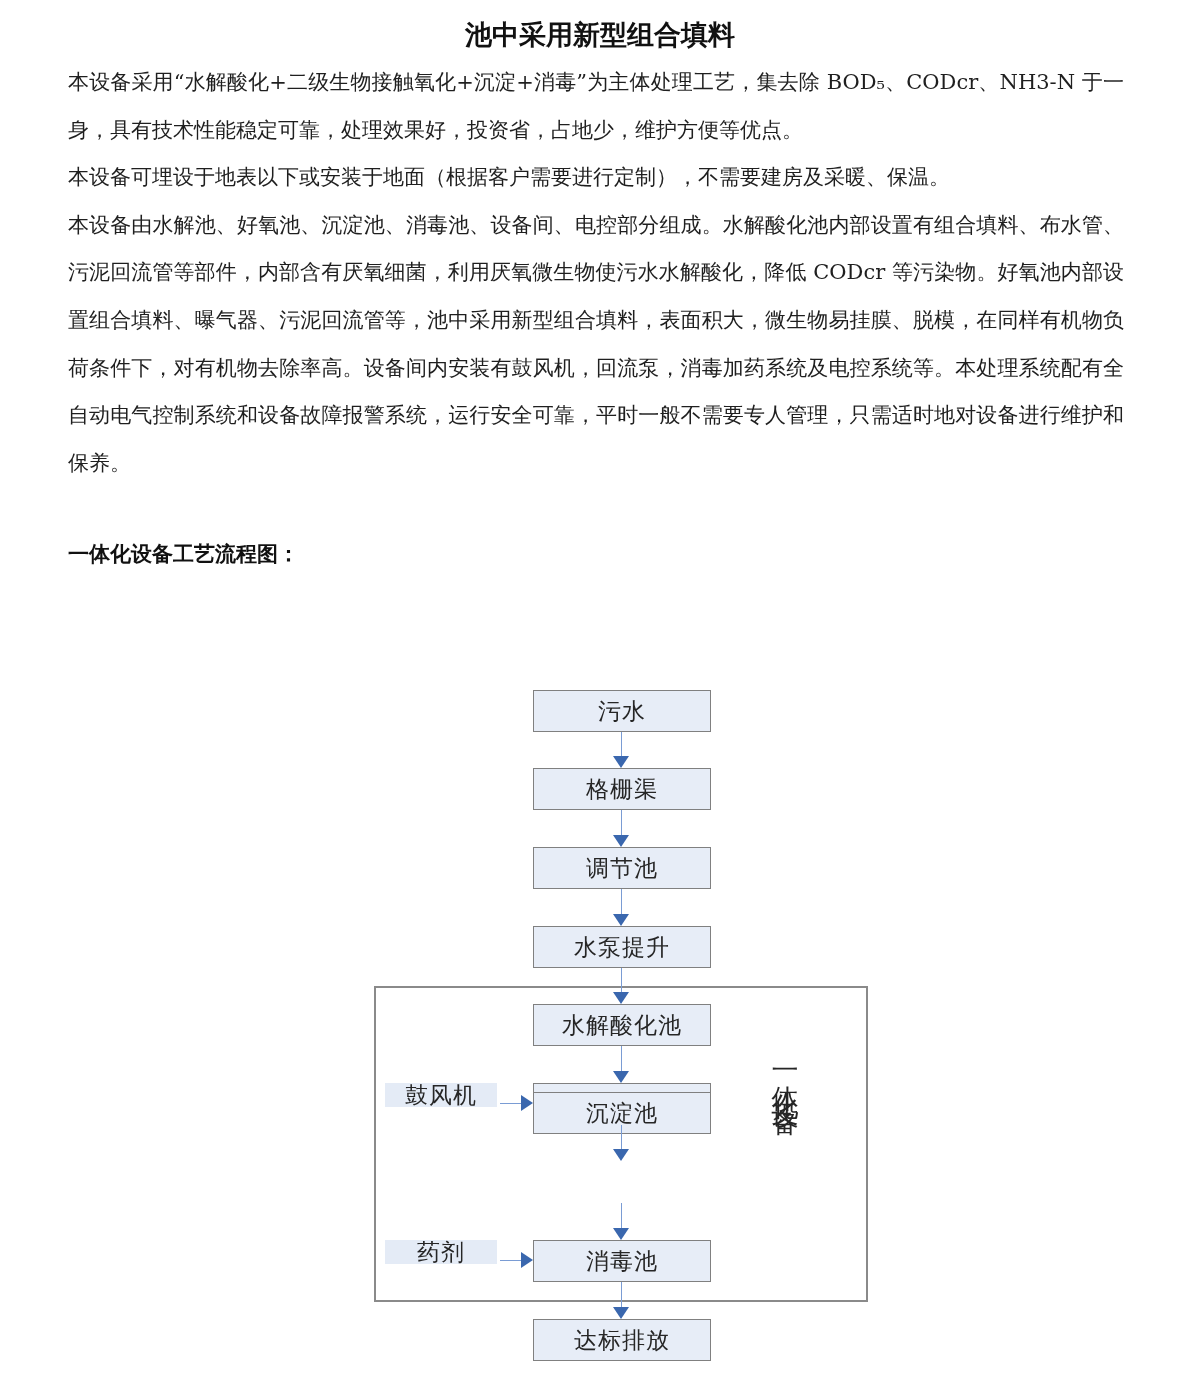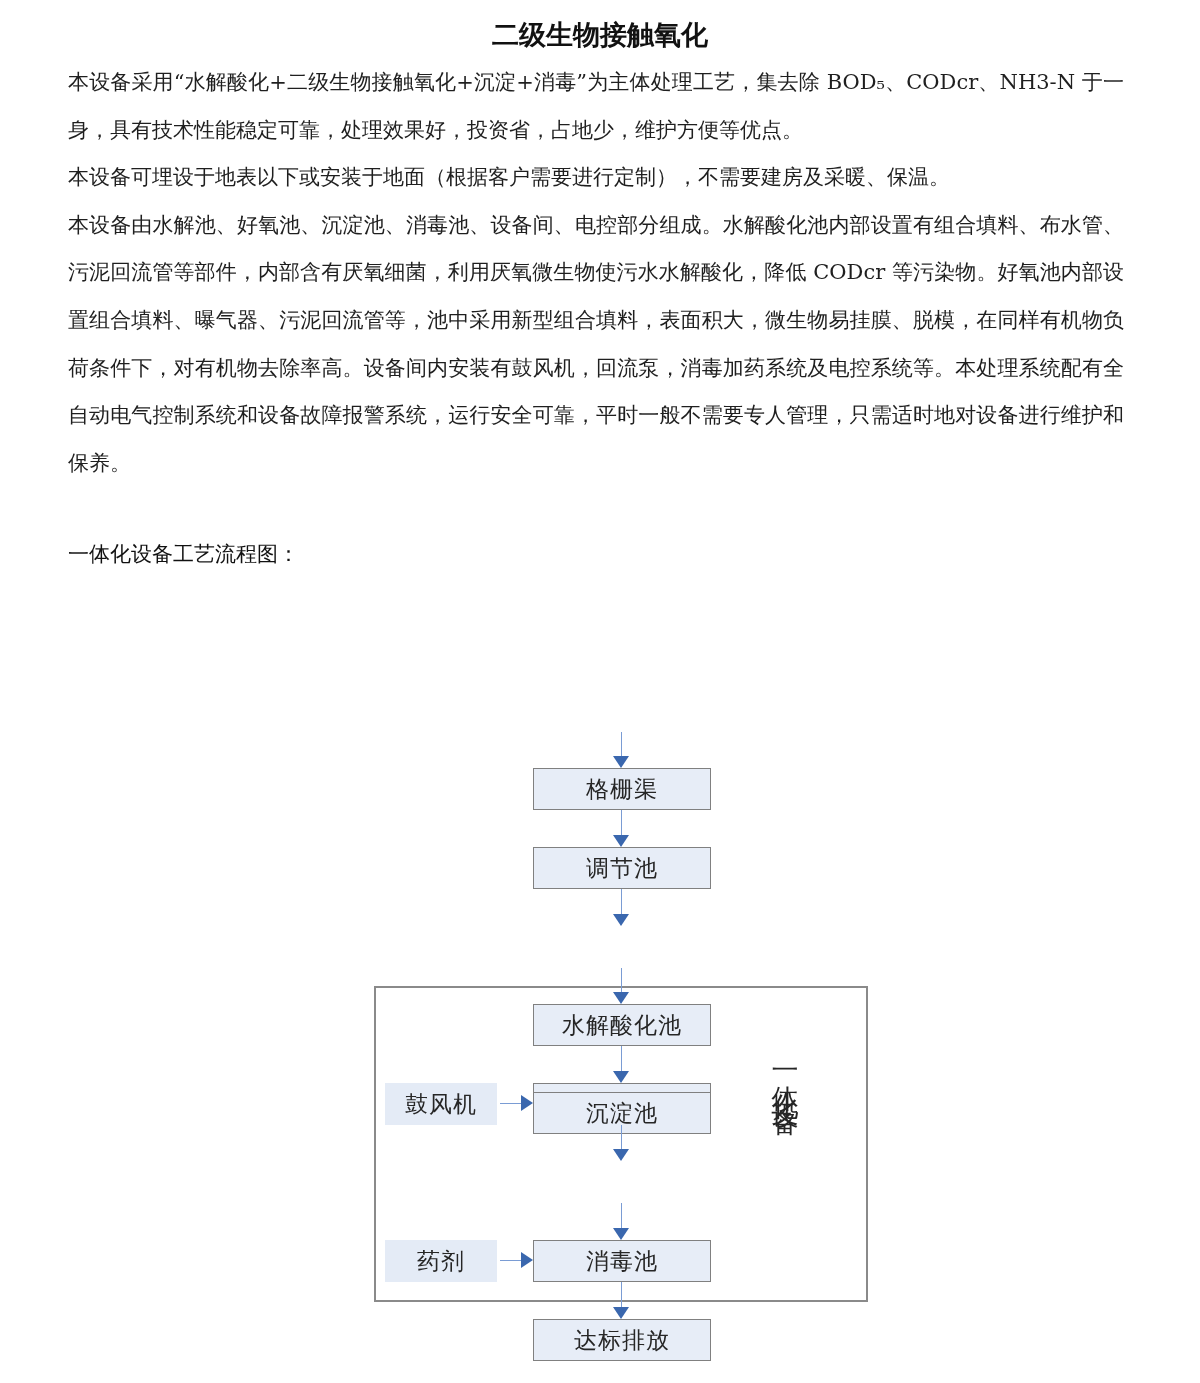--- a/index.html
+++ b/index.html
@@ -39,21 +39,21 @@
   .paras{
     margin:6px 76px 0 68px;
     font-size:21px;
     line-height:47.6px;
     text-align:justify;
     text-justify:inter-ideograph;
   }
   .h-flow{
     margin:54px 0 0 68px;
     font-size:21px;
-    font-weight:normal;
+    font-weight:bold;
     line-height:26px;
     color:#111111;
   }
   
   .container-box{
     position:absolute;
     left:374px;top:986px;
     width:494px;height:316px;
     border:2px solid var(--container-border);
     background:transparent;
@@ -67,21 +67,21 @@
     display:flex;align-items:center;justify-content:center;
     font-size:23px;
     letter-spacing:1px;
     color:#262626;
   }
   .n1{top:690px}.n2{top:768px}.n3{top:847px}.n4{top:926px}
   .n5{top:1004px}.n6{top:1083px}.n7{top:1092px}.n8{top:1240px}.n9{top:1319px}
   .side-box{
     position:absolute;
     left:385px;
-    width:112px;height:42px;
+    width:112px;height:24px;
     background:var(--side-fill);
     display:flex;align-items:center;justify-content:center;
     font-size:23px;
     letter-spacing:1px;
     color:#262626;
   }
   .s1{top:1083px}.s2{top:1240px}
   .arrow-v{
     position:absolute;
     left:613px;
@@ -142,36 +142,38 @@
     letter-spacing:8px;
     color:#262626;
     font-weight:400;
   }
 </style>
 </head>
 <body>
 
 <div class="page">
 
-  <div class="doc-title">二级生物接触氧化</div>
+  <div class="doc-title">池中采用新型组合填料</div>
 
 
   <div class="paras">
     <p>本设备采用“水解酸化+二级生物接触氧化+沉淀+消毒”为主体处理工艺，集去除 BOD₅、CODcr、NH3-N 于一身，具有技术性能稳定可靠，处理效果好，投资省，占地少，维护方便等优点。</p>
     <p>本设备可埋设于地表以下或安装于地面（根据客户需要进行定制），不需要建房及采暖、保温。</p>
     <p>本设备由水解池、好氧池、沉淀池、消毒池、设备间、电控部分组成。水解酸化池内部设置有组合填料、布水管、污泥回流管等部件，内部含有厌氧细菌，利用厌氧微生物使污水水解酸化，降低 CODcr 等污染物。好氧池内部设置组合填料、曝气器、污泥回流管等，池中采用新型组合填料，表面积大，微生物易挂膜、脱模，在同样有机物负荷条件下，对有机物去除率高。设备间内安装有鼓风机，回流泵，消毒加药系统及电控系统等。本处理系统配有全自动电气控制系统和设备故障报警系统，运行安全可靠，平时一般不需要专人管理，只需适时地对设备进行维护和保养。</p>
   </div>
 
   <div class="h-flow">一体化设备工艺流程图：</div>
 
   <div class="container-box"></div>
   <div class="v-label">一体化设备</div>
 
+  <div class="flow-box n1">污水</div>
   <div class="flow-box n2">格栅渠</div>
   <div class="flow-box n3">调节池</div>
+  <div class="flow-box n4">水泵提升</div>
   <div class="flow-box n5">水解酸化池</div>
   <div class="flow-box n6">二级接触氧化池</div>
   <div class="flow-box n7">沉淀池</div>
   <div class="flow-box n8">消毒池</div>
   <div class="flow-box n9">达标排放</div>
 
   <div class="side-box s1">鼓风机</div>
   <div class="side-box s2">药剂</div>
 
   <div class="arrow-v a1"></div>

